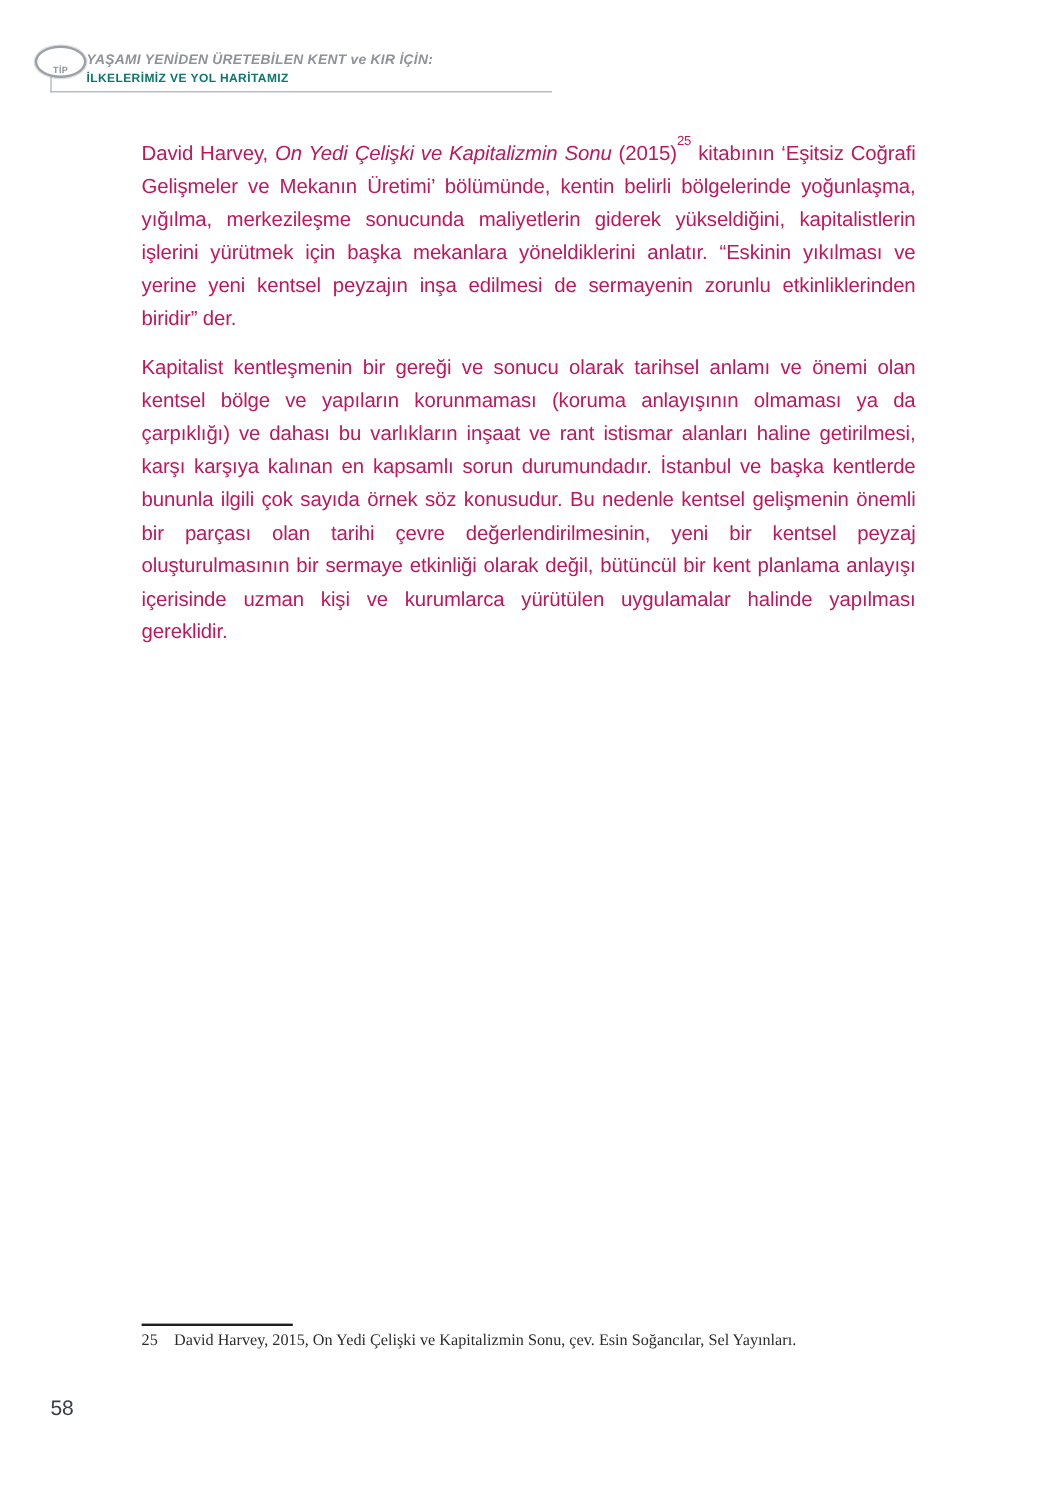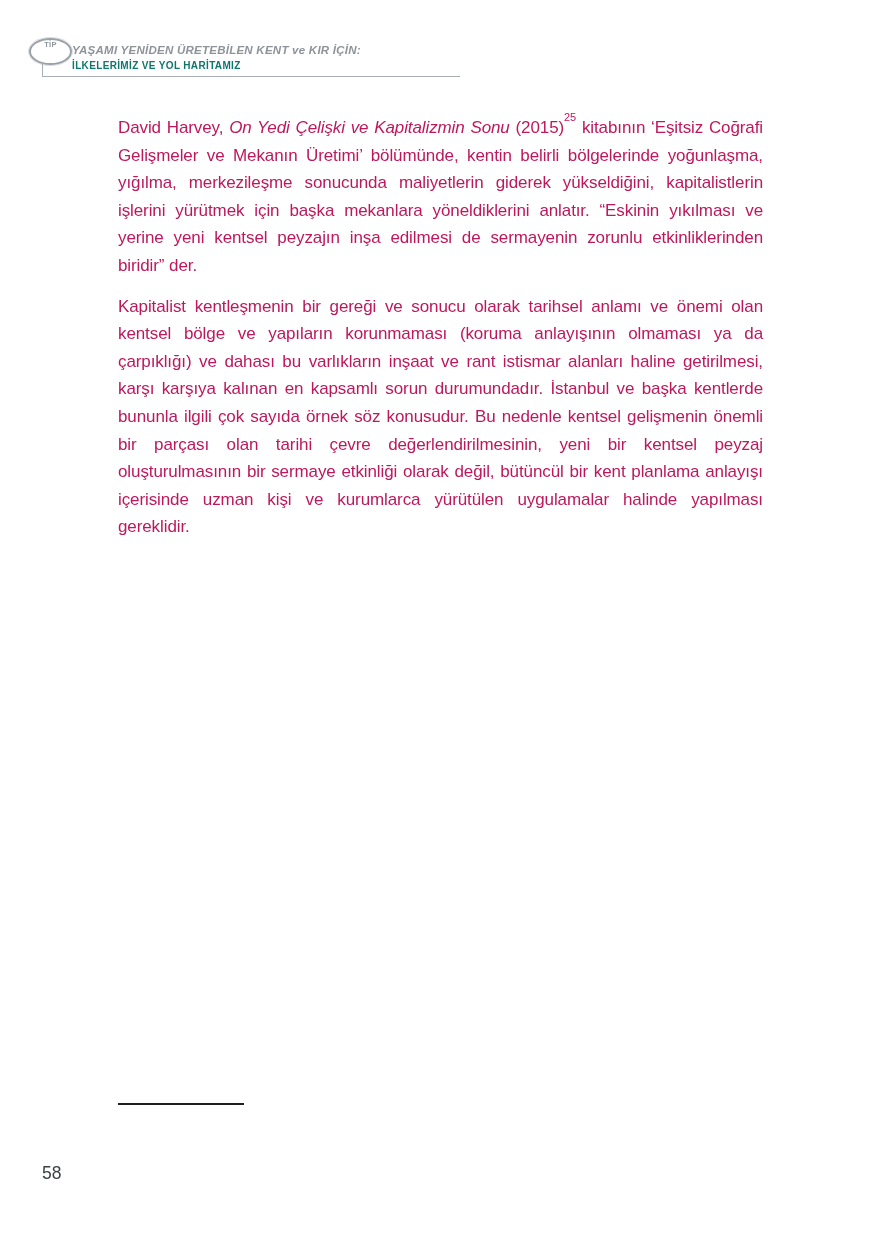--- a/index.html
+++ b/index.html
@@ -12,21 +12,21 @@
   }
   .page { position: absolute; inset: 0; background: #fff; }
 
   
   .logo {
     position: absolute; left: 29px; top: 38px;
     width: 43px; height: 27px;
     border: 2px solid #9aa1a8;
     border-radius: 50%;
     box-shadow: 0 0 0 1px rgba(154,161,168,0.35);
-    display: flex; align-items: flex-start; justify-content: center;
+    display: flex; align-items: flex-end; justify-content: center;
     color: #8e959c; font-size: 7.5px; font-weight: 700; letter-spacing: 0.3px;
   }
   .header-text { position: absolute; left: 72px; top: 44px; }
   .header-line1 {
     font-size: 11.5px; font-weight: 600; letter-spacing: 0.25px;
     color: #8e939a;
     font-style: italic;
   }
   .header-line2 {
     margin-top: 4px;
@@ -88,16 +88,17 @@
   </div>
 
   <div class="header-rule"></div>
 
   <div class="main-text">
     <p><span>David Harvey, </span><em>On Yedi Çelişki ve Kapitalizmin Sonu</em><span> (2015)</span><sup>25</sup><span> kitabının ‘Eşitsiz Coğrafi Gelişmeler ve Mekanın Üretimi’ bölümünde, kentin belirli bölgelerinde yoğunlaşma, yığılma, merkezileşme sonucunda maliyetlerin giderek yükseldiğini, kapitalistlerin işlerini yürütmek için başka mekanlara yöneldiklerini anlatır. “Eskinin yıkılması ve yerine yeni kentsel peyzajın inşa edilmesi de sermayenin zorunlu etkinliklerinden biridir” der.</span></p>
     <p>Kapitalist kentleşmenin bir gereği ve sonucu olarak tarihsel anlamı ve önemi olan kentsel bölge ve yapıların korunmaması (koruma anlayışının olmaması ya da çarpıklığı) ve dahası bu varlıkların inşaat ve rant istismar alanları haline getirilmesi, karşı karşıya kalınan en kapsamlı sorun durumundadır. İstanbul ve başka kentlerde bununla ilgili çok sayıda örnek söz konusudur. Bu nedenle kentsel gelişmenin önemli bir parçası olan tarihi çevre değerlendirilmesinin, yeni bir kentsel peyzaj oluşturulmasının bir sermaye etkinliği olarak değil, bütüncül bir kent planlama anlayışı içerisinde uzman kişi ve kurumlarca yürütülen uygulamalar halinde yapılması gereklidir.</p>
   </div>
 
   <div class="footnote-rule"></div>
+  <div class="footnote"><span class="fn-num">25</span><span>David Harvey, 2015, On Yedi Çelişki ve Kapitalizmin Sonu, çev. Esin Soğancılar, Sel Yayınları.</span></div>
 
   <div class="page-number">58</div>
 
 </div>
 
 </body></html>

